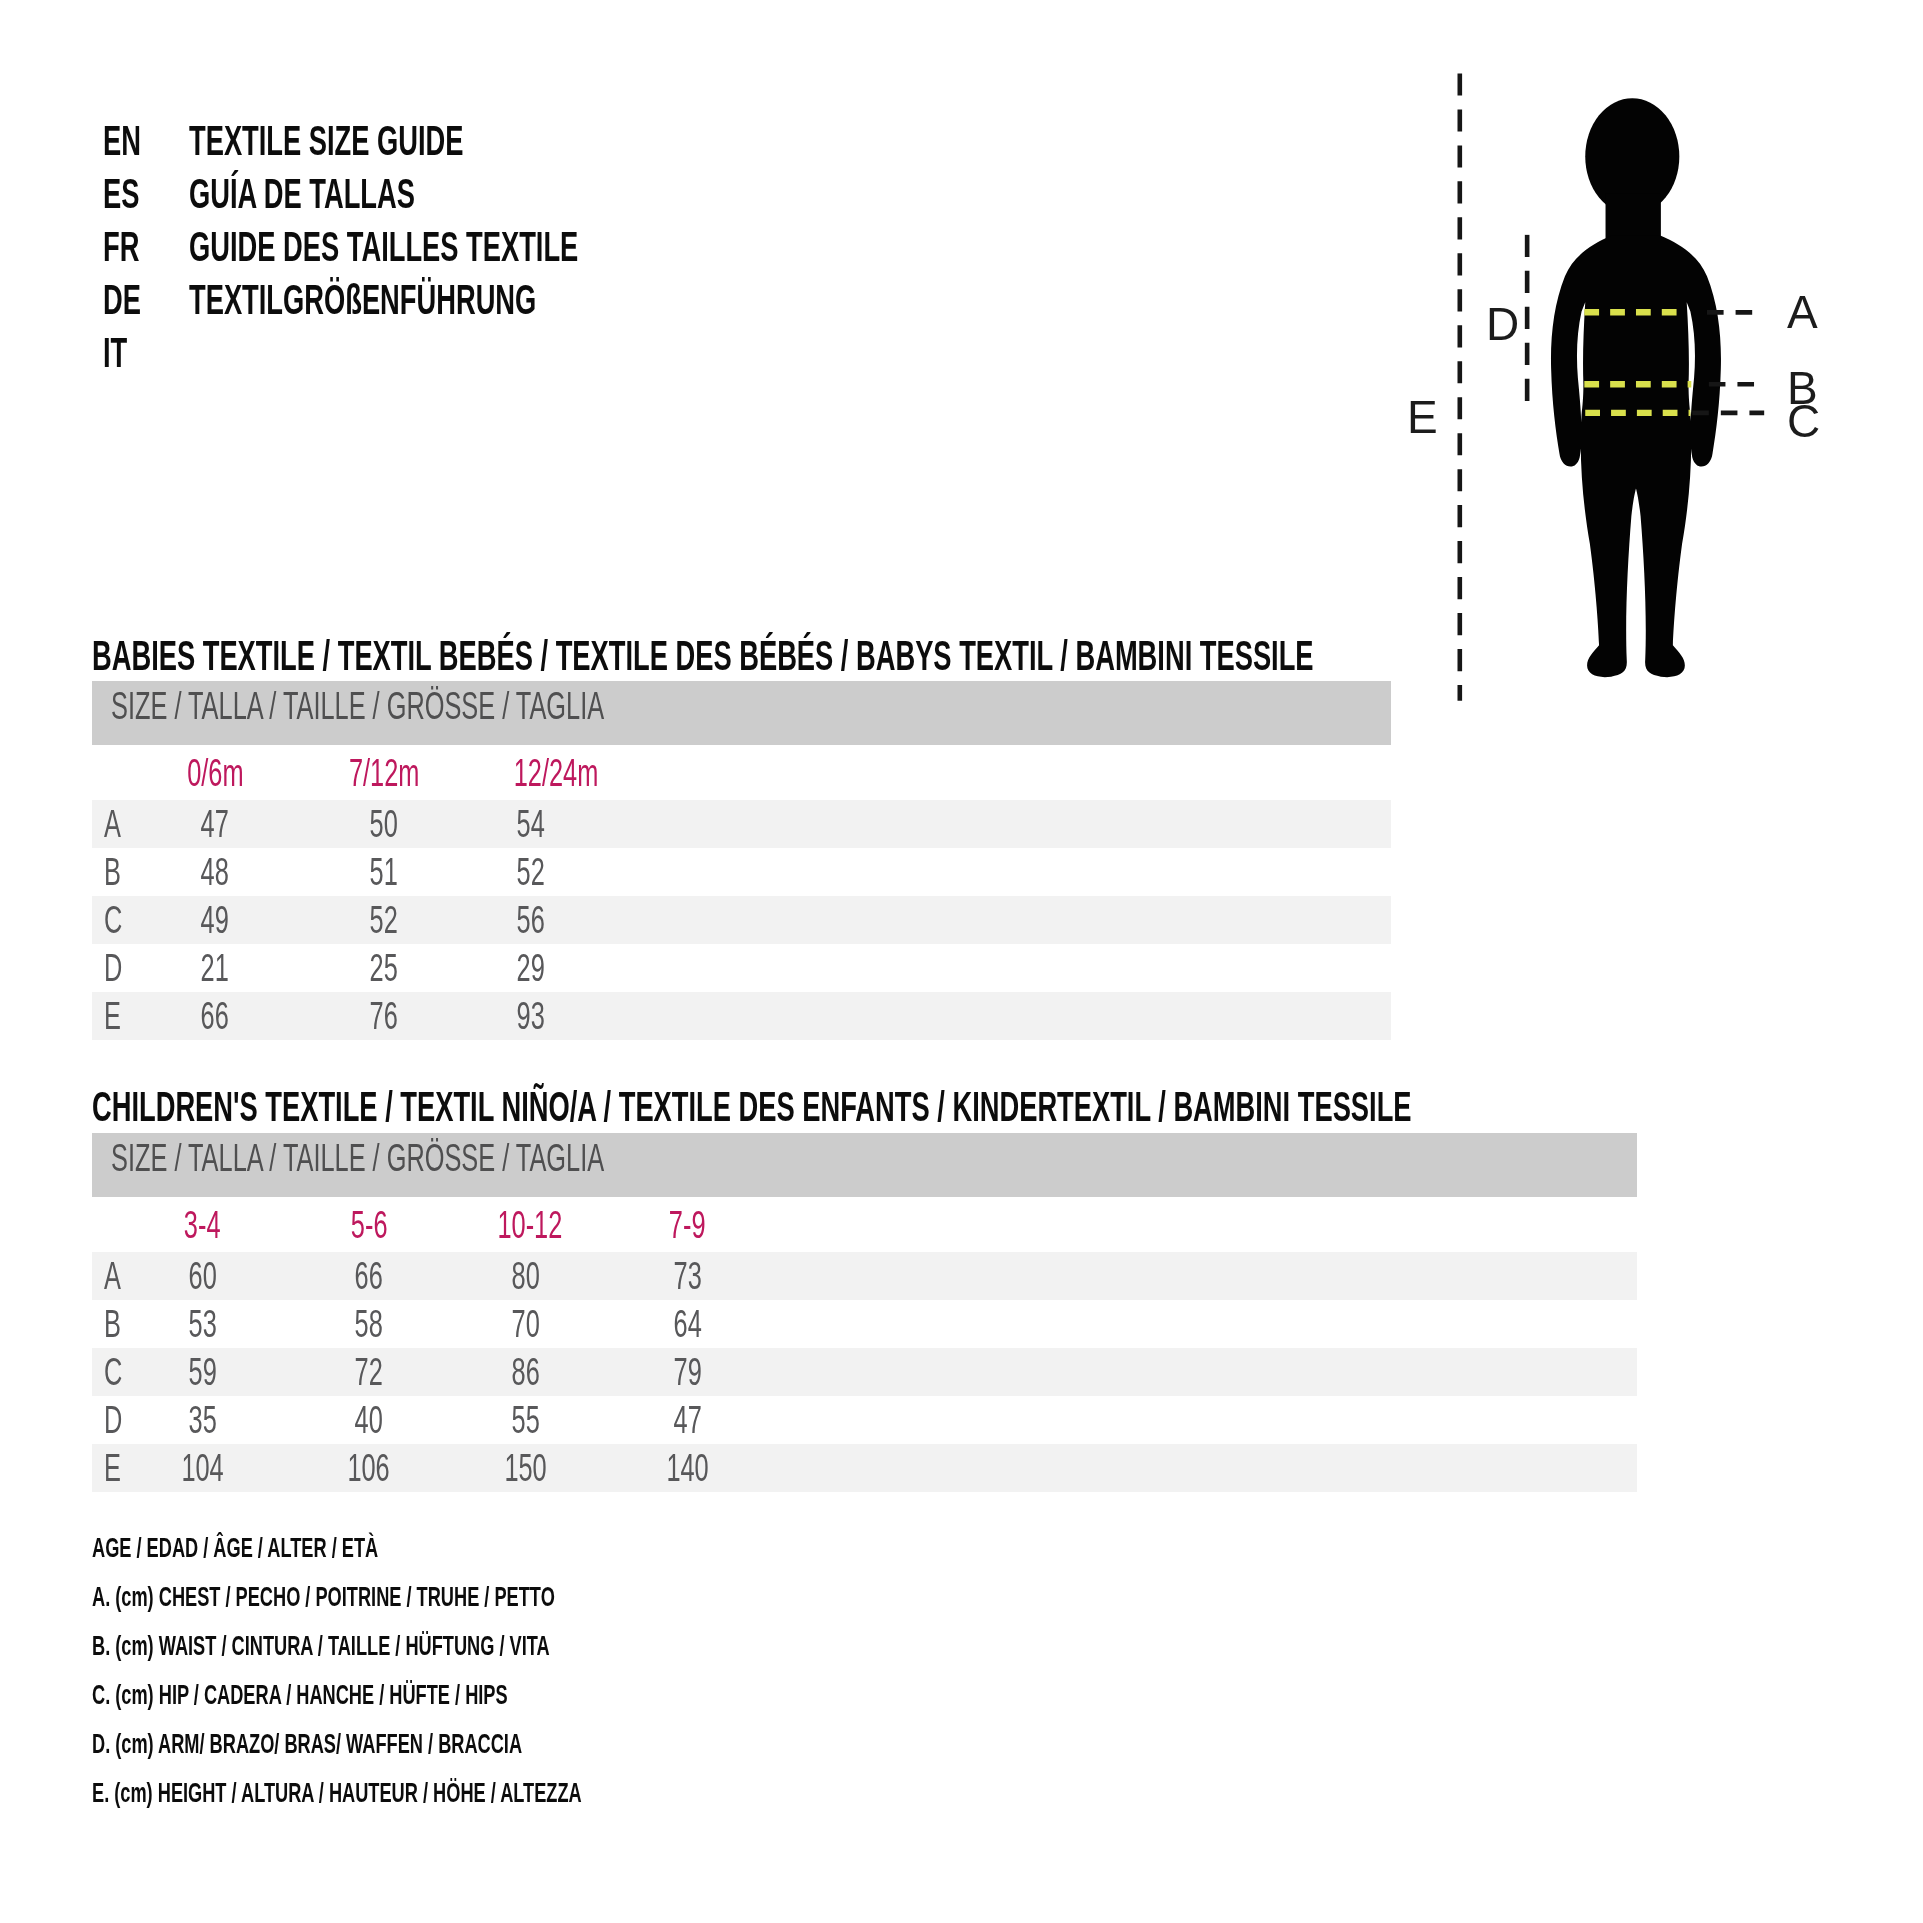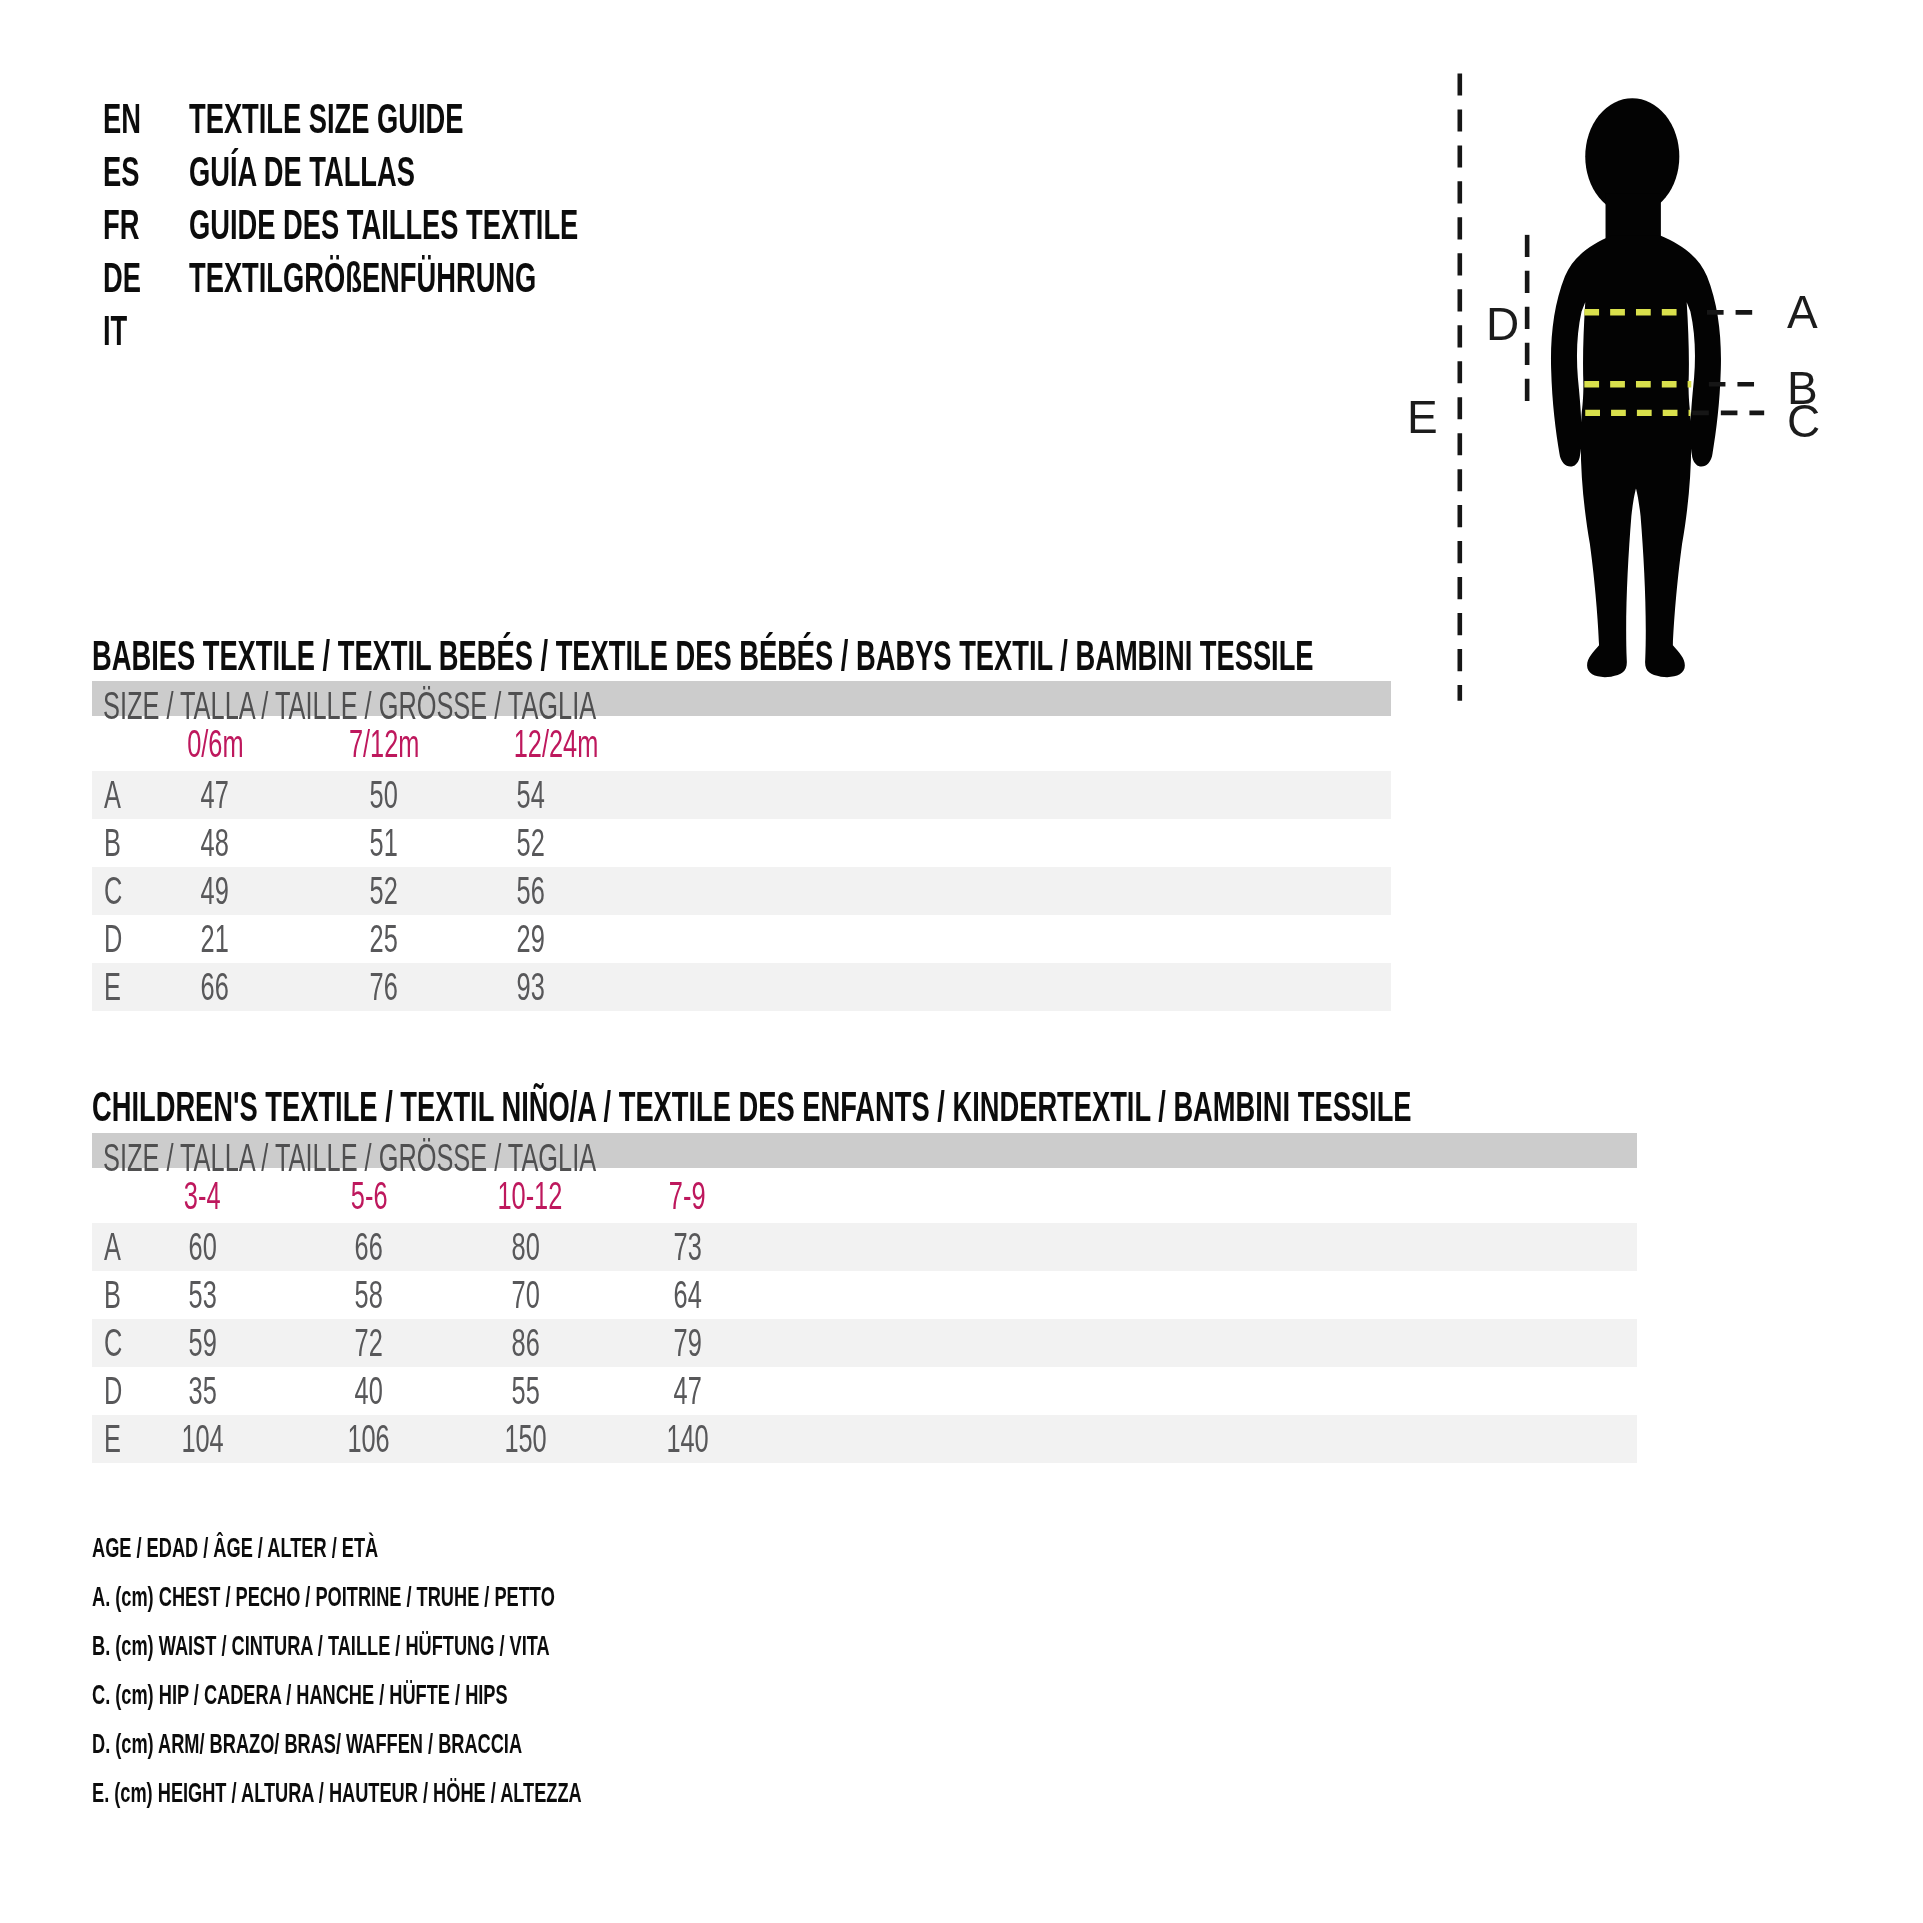--- a/index.html
+++ b/index.html
@@ -3,29 +3,29 @@
 <meta charset="utf-8">
 <style>
   html,body{margin:0;padding:0;background:#fff;}
   .page{position:relative;width:1923px;height:1923px;background:#ffffff;overflow:hidden;
         font-family:"Liberation Sans",sans-serif;color:#0c0c0c;}
   
   .cnd{display:inline-block;transform:scaleX(.65);transform-origin:0 50%;white-space:nowrap;}
   .cndc{display:inline-block;transform:scaleX(.65);transform-origin:50% 50%;white-space:nowrap;}
 
   
-  .langs{position:absolute;left:103px;top:92px;display:grid;grid-template-columns:86px auto;
+  .langs{position:absolute;left:103px;top:114px;display:grid;grid-template-columns:86px auto;
          font-size:42px;font-weight:700;line-height:53px;}
 
   
   .sec-head{position:absolute;left:92px;font-size:42px;font-weight:700;line-height:46px;}
 
   
   .tbl{position:absolute;left:92px;}
-  .band{background:#cccccc;height:35px;line-height:49px;padding-left:11px;
+  .band{background:#cccccc;height:64px;line-height:49px;padding-left:19px;
         font-size:39px;color:#4f4f50;}
   .grid-row{display:grid;align-items:center;}
   .babies .grid-row{grid-template-columns:61px 124px 214px 79px auto;}
   .children .grid-row{grid-template-columns:55px 111px 222px 92px 231px auto;}
   .hdr-row{height:55px;line-height:55px;font-size:39px;color:#be185d;}
   .data-row{height:48px;line-height:48px;font-size:39px;color:#58585a;}
   .stripe{background:#f2f2f2;}
   .cell-c{text-align:center;}
   .cell-l{padding-left:12px;text-align:left;}
 

